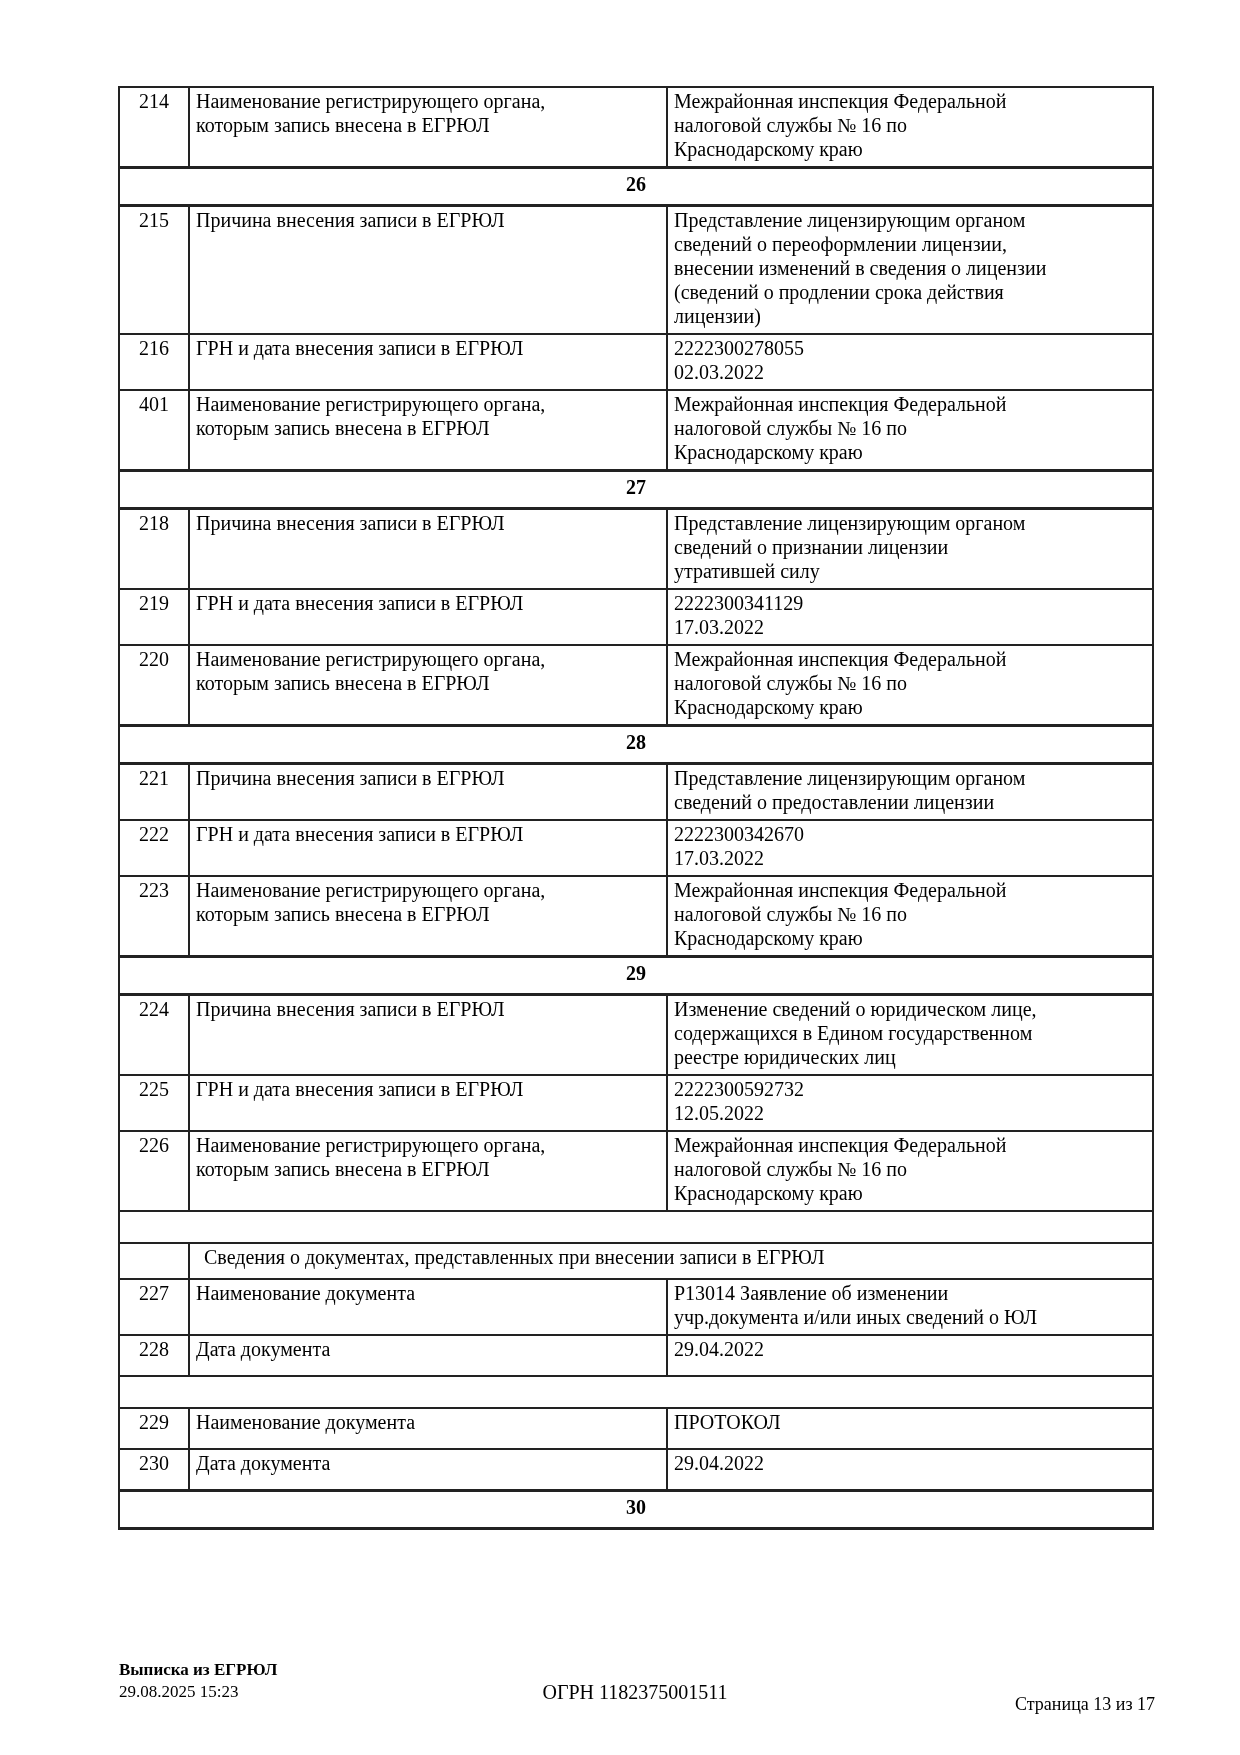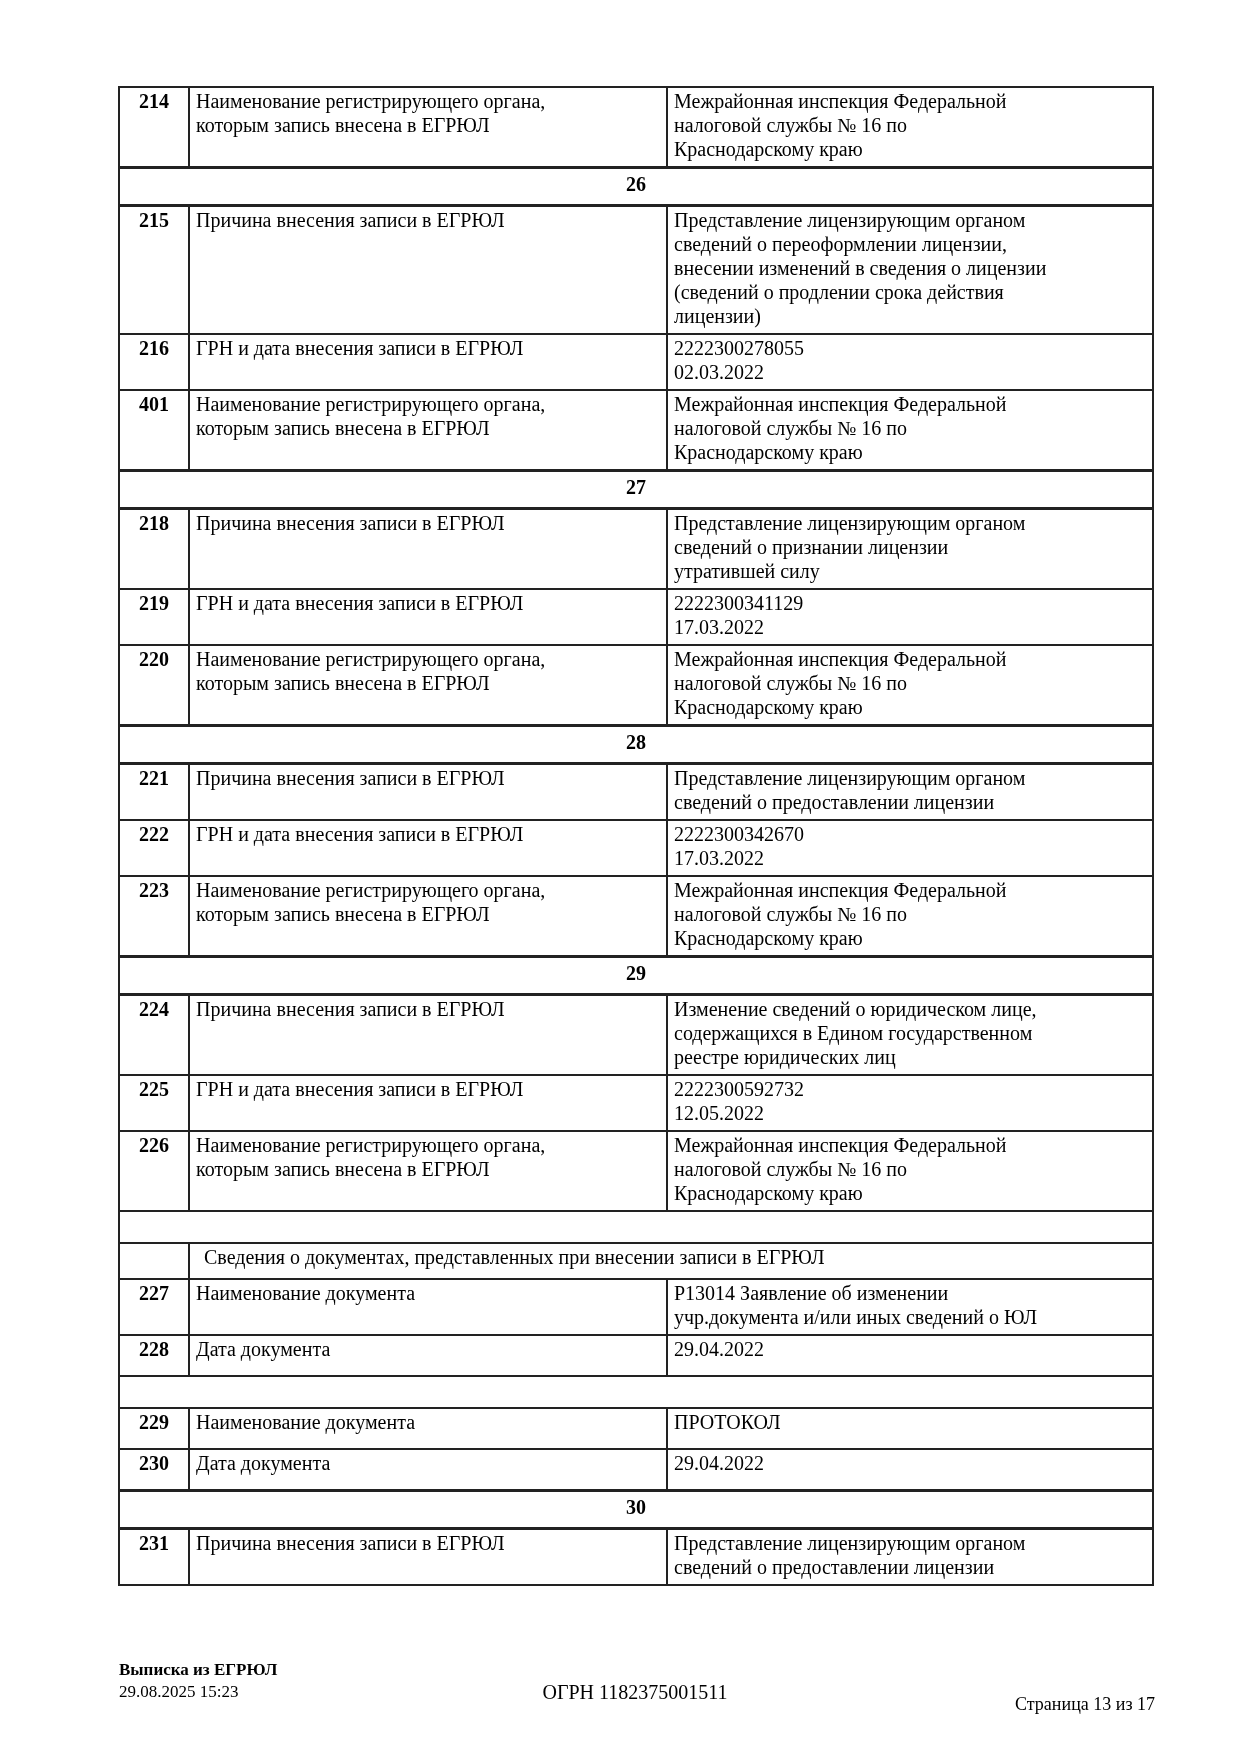--- a/index.html
+++ b/index.html
@@ -33,21 +33,20 @@
     vertical-align: top;
     font-size: 20px;
     line-height: 24px;
     padding: 1px 6px 5px 6px;
     overflow: hidden;
   }
   td.cell-num {
     text-align: center;
     padding-left: 2px;
     padding-right: 2px;
-    font-weight: bold;
   }
   td.cell-label { padding-left: 5px; }
   td.cell-value { padding-left: 7px; }
   tr.row-section td {
     text-align: center;
     font-weight: bold;
     height: 30px;
     padding: 3px 2px 2px 2px;
     border-top-width: 3px;
     border-bottom-width: 3px;
@@ -351,32 +350,20 @@
           </td>
           <td class="cell-value">
             <div class="line">29.04.2022</div>
           </td>
         </tr>
         <tr class="row-section">
           <td class="cell-section" colspan="3">
             <div class="line">30</div>
           </td>
         </tr>
-        <tr class="row-data">
-          <td class="cell-num">
-            <div class="line">231</div>
-          </td>
-          <td class="cell-label">
-            <div class="line">Причина внесения записи в ЕГРЮЛ</div>
-          </td>
-          <td class="cell-value">
-            <div class="line">Представление лицензирующим органом</div>
-            <div class="line">сведений о предоставлении лицензии</div>
-          </td>
-        </tr>
       </tbody>
   </table>
 
   <div class="footer">
     <div class="footer-left">
       <div class="footer-doc-type">Выписка из ЕГРЮЛ</div>
       <div class="footer-datetime">29.08.2025 15:23</div>
     </div>
     <div class="footer-center">ОГРН 1182375001511</div>
     <div class="footer-right">Страница 13 из 17</div>

